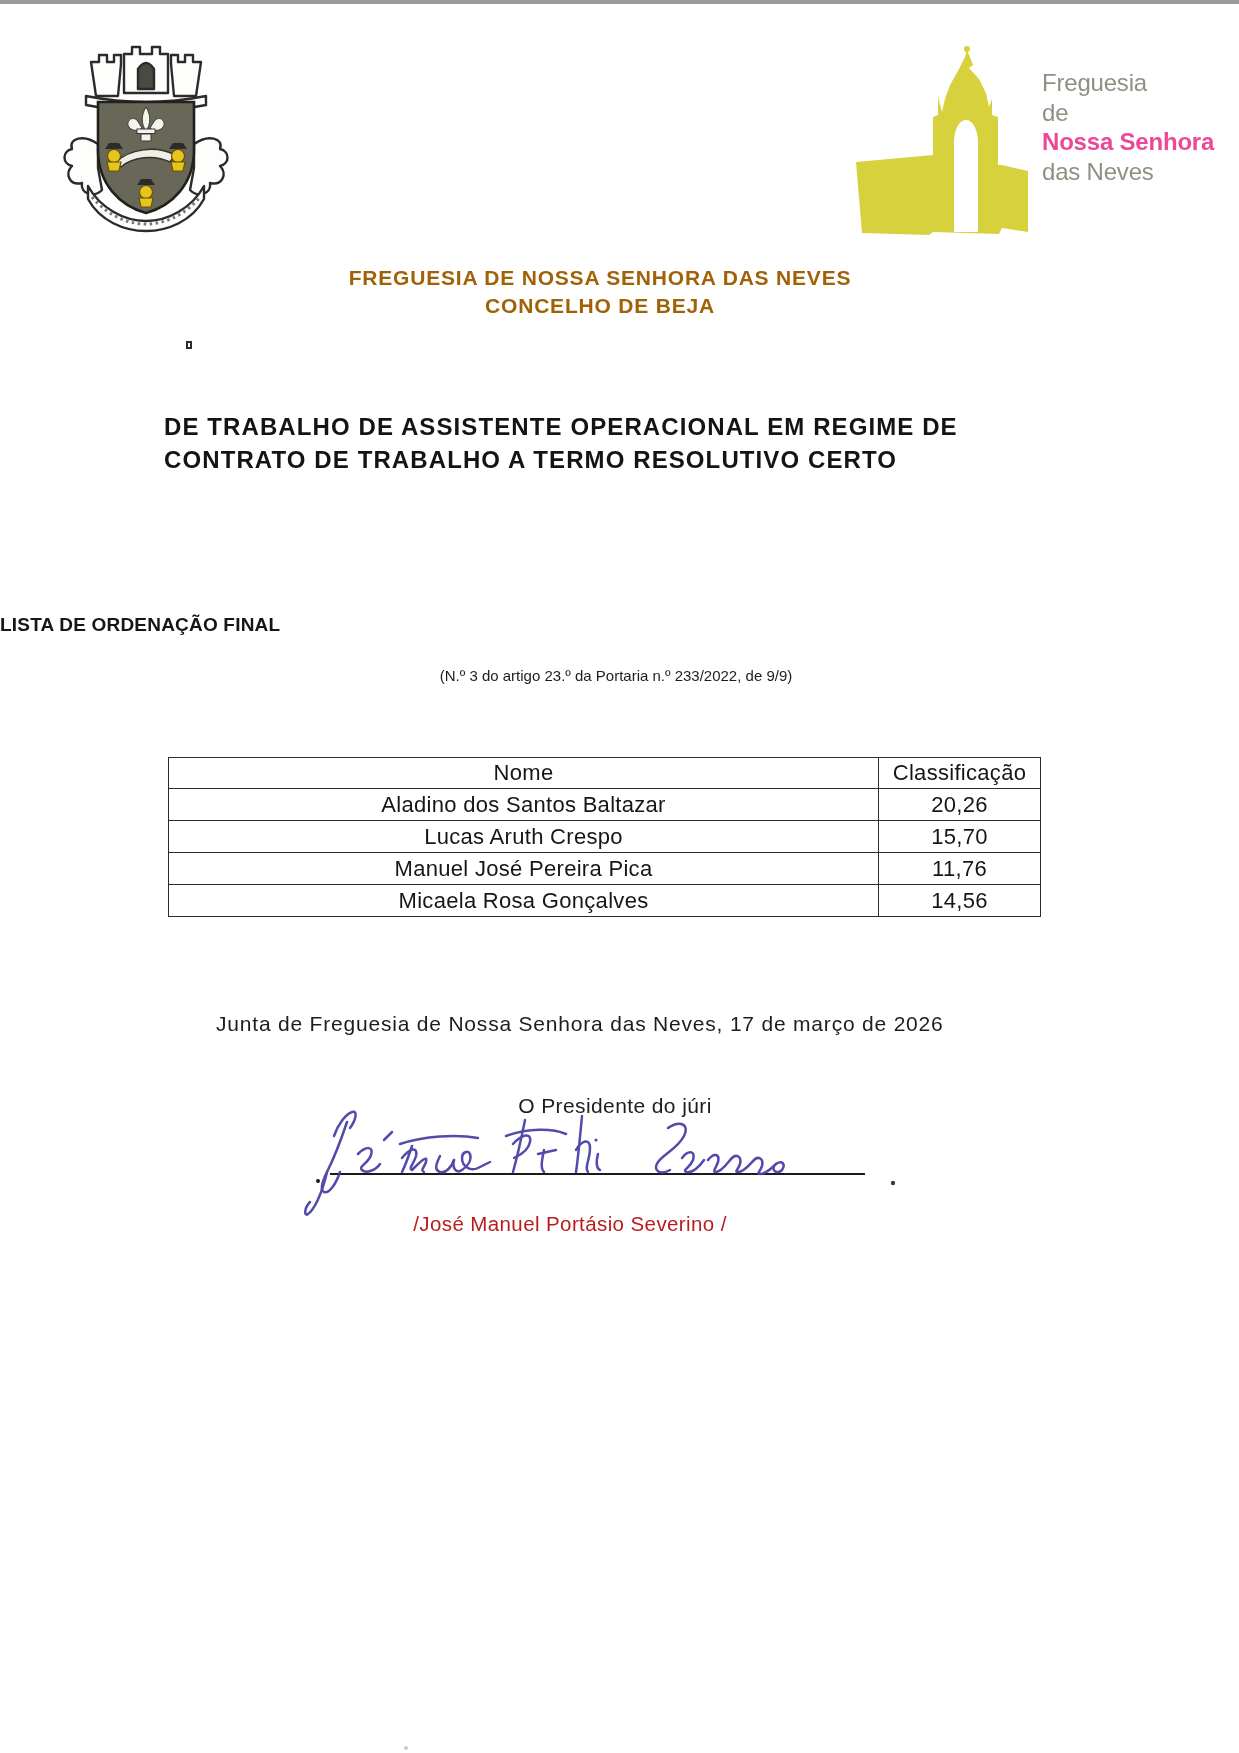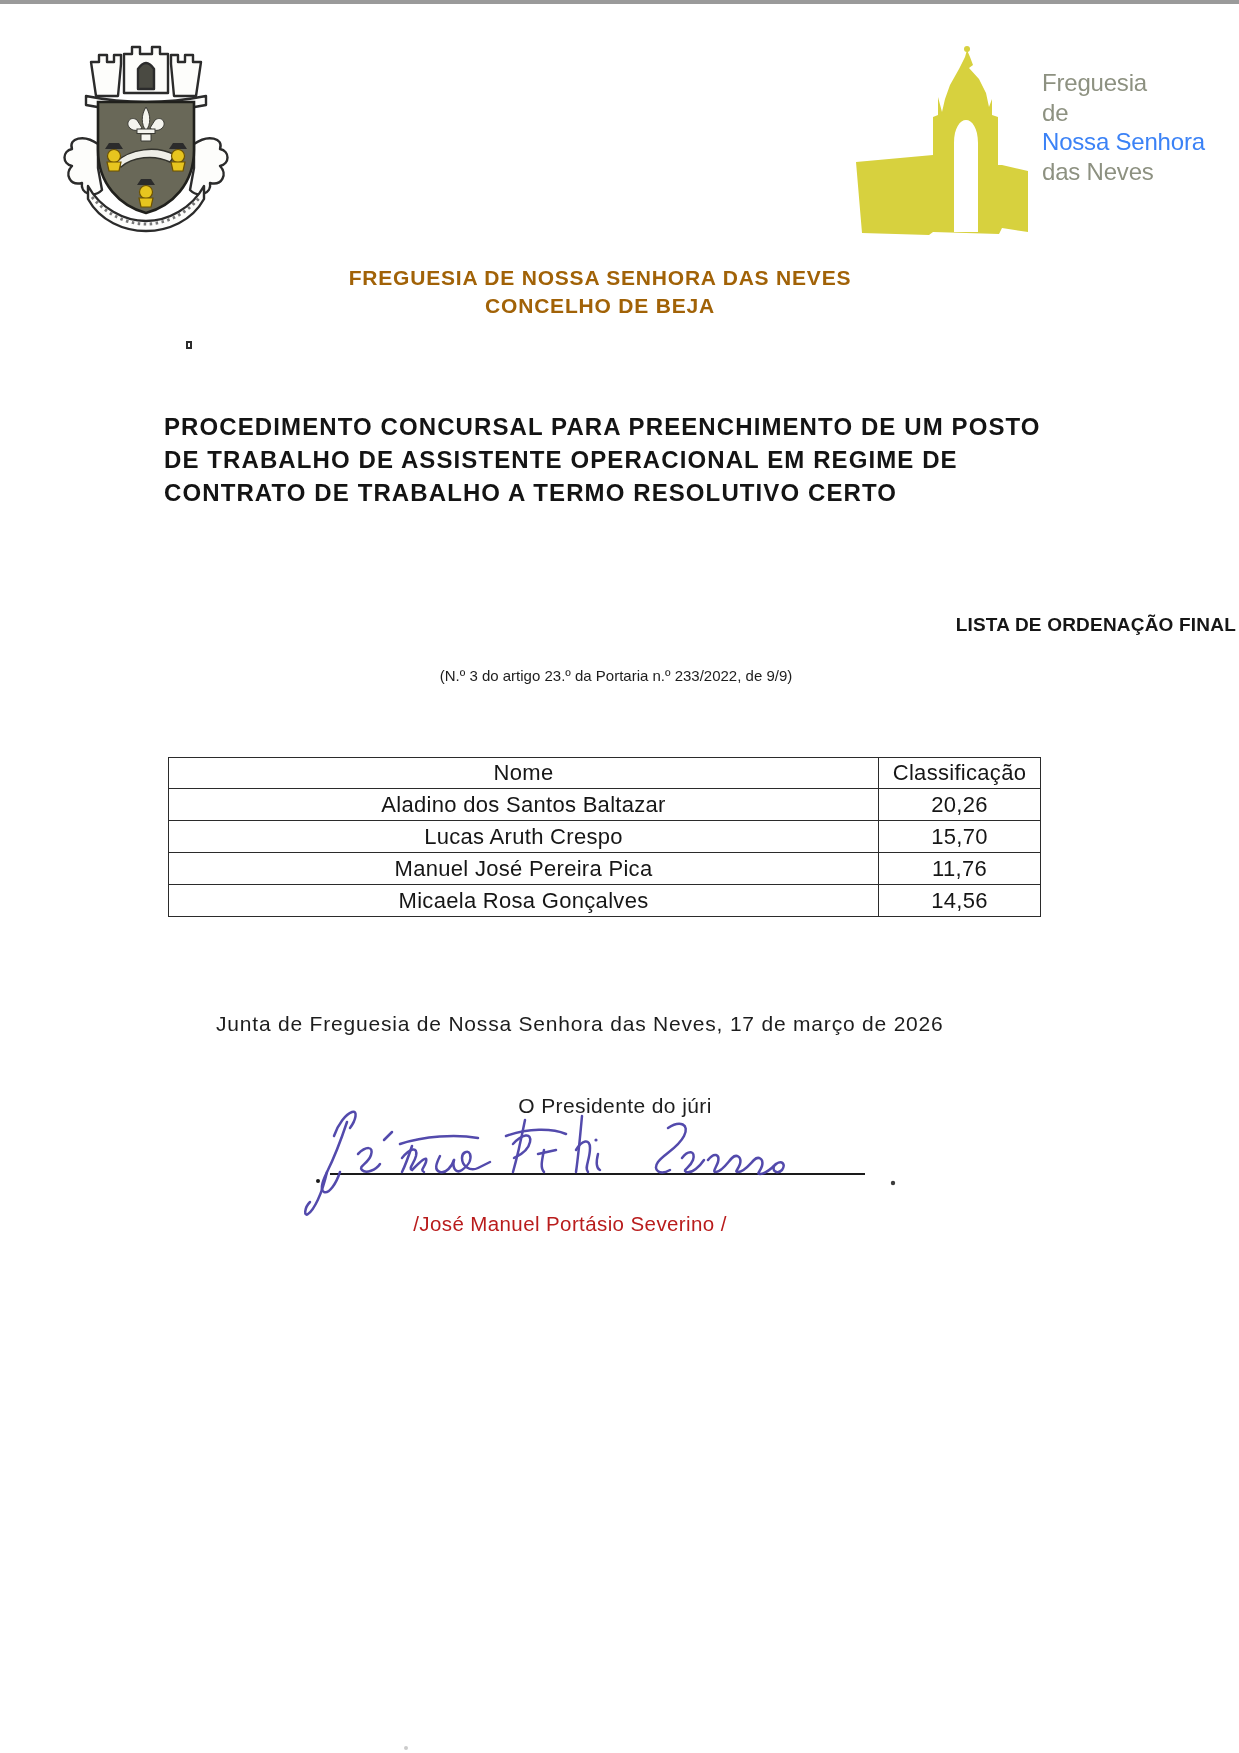--- a/index.html
+++ b/index.html
@@ -7,30 +7,30 @@
     position:relative;width:1239px;height:1753px;margin:4px auto;
     background:#ffffff;overflow:hidden;
     font-family:"Liberation Sans",sans-serif;color:#1b1b1b;
   }
   
   .coat{position:absolute;left:58px;top:38px;width:176px;height:192px;}
   
   .church{position:absolute;left:853px;top:40px;width:178px;height:194px;}
   .logo-text{position:absolute;left:1042px;top:64px;font-size:24px;line-height:29.5px;letter-spacing:-0.2px;}
   .lg-gray{color:#8d9181;}
-  .lg-green{color:#3b82f6;}
+  .lg-green{color:#ec4899;font-weight:bold;}
   
   .org-header{position:absolute;left:0;top:260px;width:1200px;text-align:center;
     font-weight:bold;font-size:21px;line-height:28px;letter-spacing:0.8px;color:#a16207;}
   
   .stray{position:absolute;left:186px;top:337px;width:6px;height:8px;border:2px solid #2c2c2c;box-sizing:border-box;}
   
   .doc-title{position:absolute;left:164px;top:406px;font-weight:bold;font-size:24px;
     line-height:33px;letter-spacing:1.1px;color:#141414;}
-  .subtitle{position:absolute;left:0;top:610px;width:1236px;text-align:right;
+  .subtitle{position:absolute;left:0;top:610px;width:1236px;text-align:left;
     font-weight:bold;font-size:19px;letter-spacing:0.2px;color:#161616;}
   .reference{position:absolute;left:0;top:663px;width:1232px;text-align:center;font-size:15px;color:#1d1d1d;}
   
   .rank-table{position:absolute;left:168px;top:753px;border-collapse:collapse;table-layout:fixed;
     width:872px;font-size:22px;color:#161616;padding-left:40px;}
   .rank-table td,.rank-table th{border:1.8px solid #2b2b2b;text-align:center;padding:0;
     font-weight:normal;letter-spacing:0.3px;overflow:hidden;white-space:nowrap;}
   .rank-table th{height:30px;}
   .rank-table td{height:31px;}
   .col-name{width:710px;}
@@ -112,21 +112,20 @@
   </div>
 
   <div class="org-header">
     <div>FREGUESIA DE NOSSA SENHORA DAS NEVES</div>
     <div>CONCELHO DE BEJA</div>
   </div>
 
   <div class="stray"></div>
 
   <div class="doc-title">
-    <div>PROCEDIMENTO CONCURSAL PARA PREENCHIMENTO DE UM POSTO</div>
     <div>DE TRABALHO DE ASSISTENTE OPERACIONAL EM REGIME DE</div>
     <div>CONTRATO DE TRABALHO A TERMO RESOLUTIVO CERTO</div>
   </div>
 
   <div class="subtitle">LISTA DE ORDENAÇÃO FINAL</div>
   <div class="reference">(N.º 3 do artigo 23.º da Portaria n.º 233/2022, de 9/9)</div>
 
   <table class="rank-table">
     <colgroup>
         <col class="col-name">

